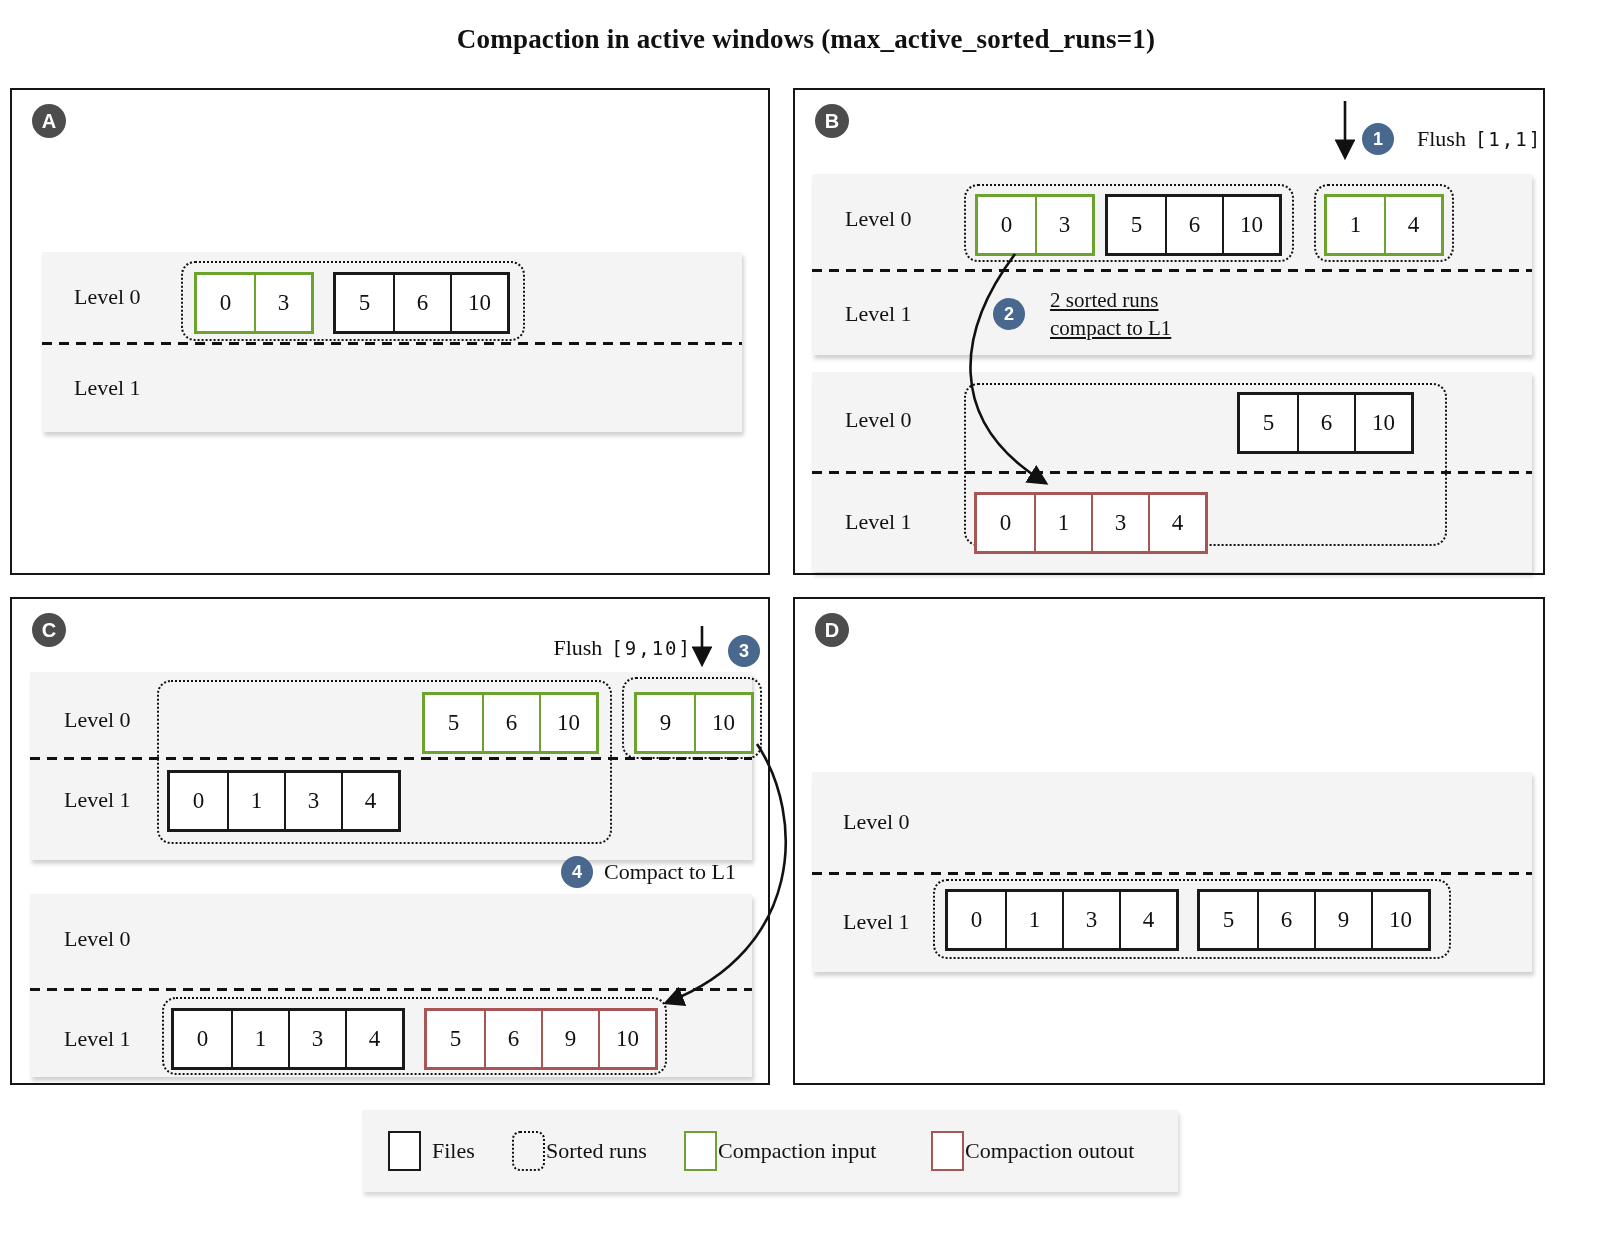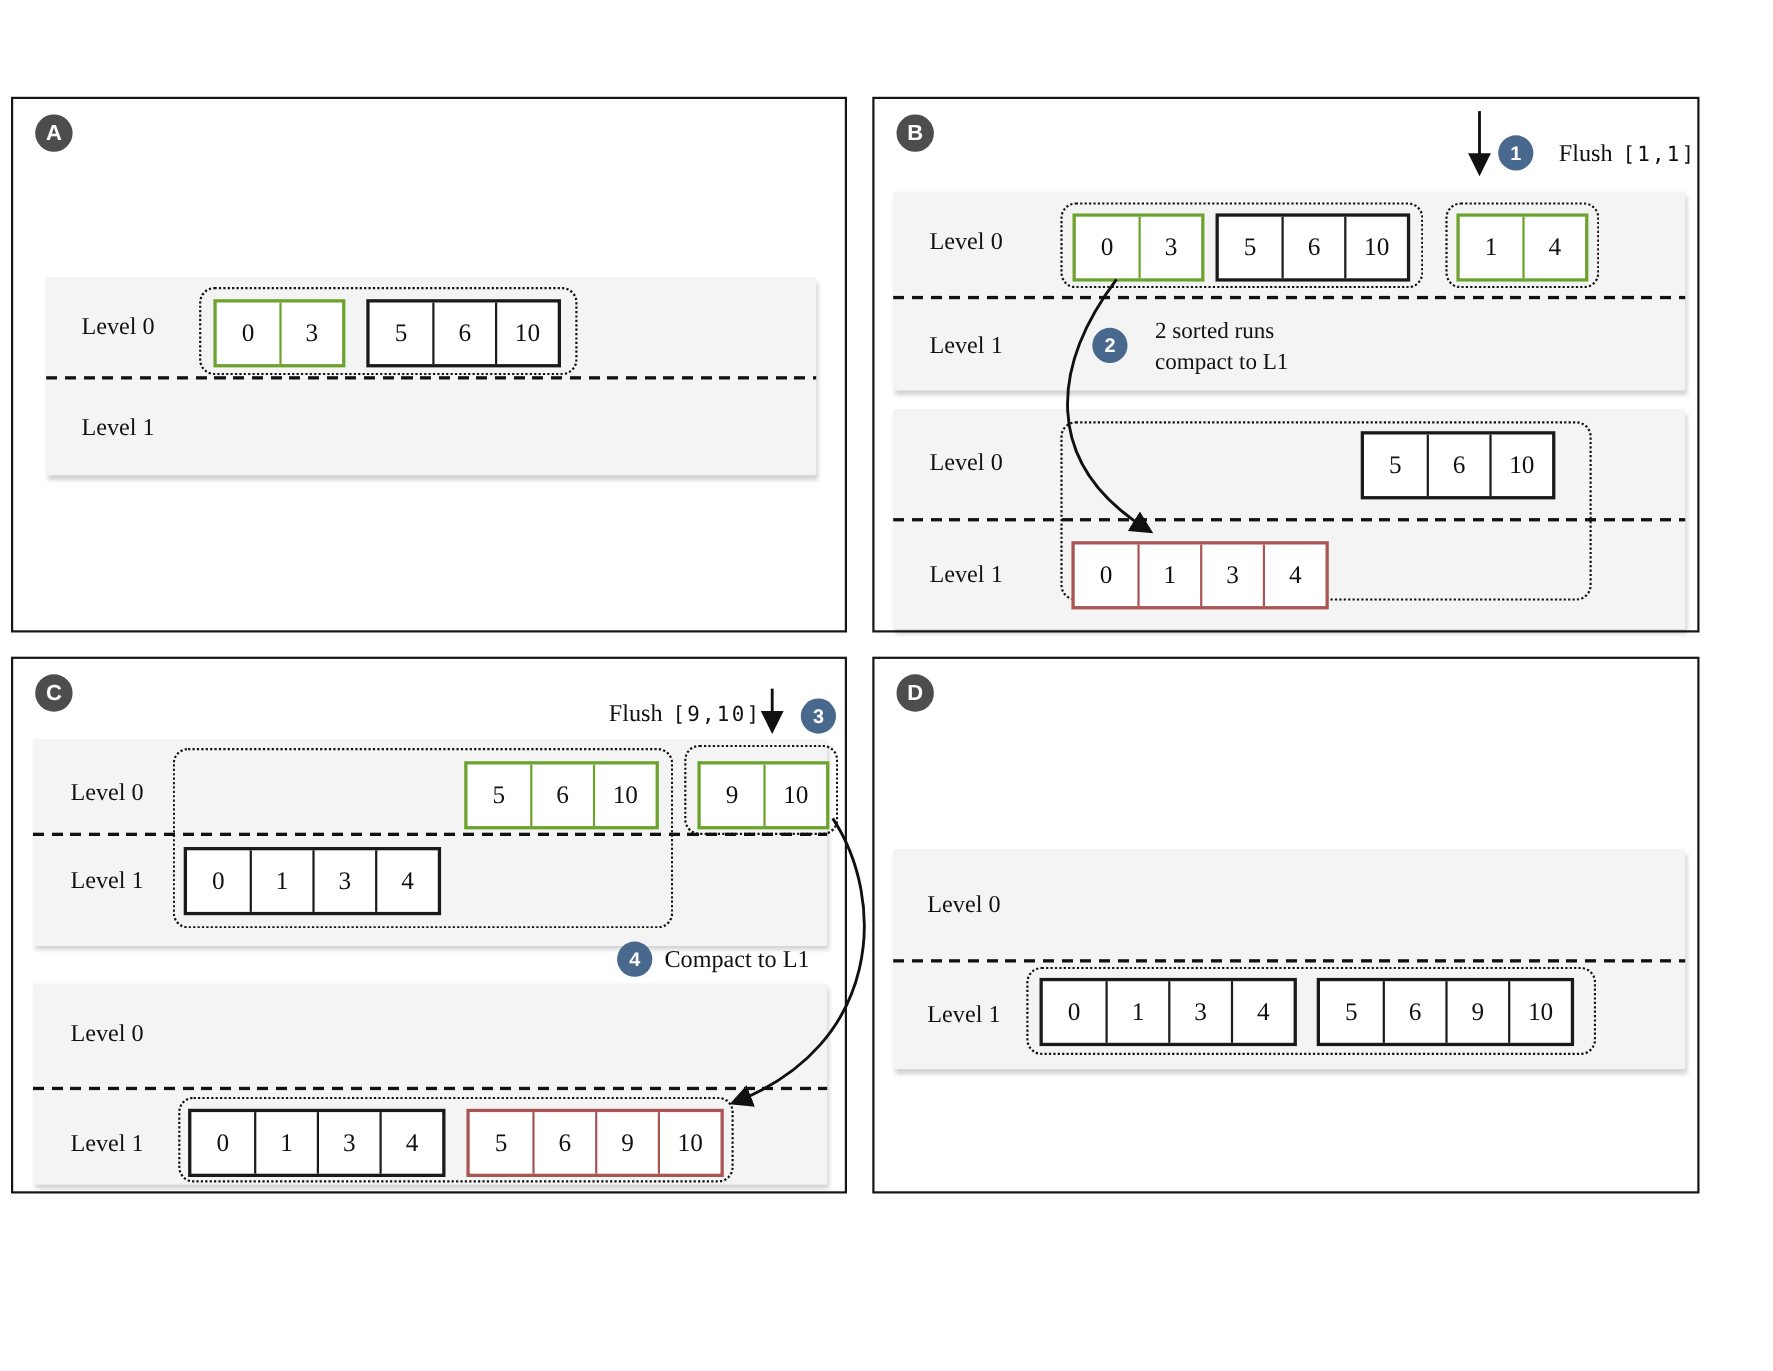--- a/index.html
+++ b/index.html
@@ -60,20 +60,21 @@
   .swatch.sorted{border:2.5px dotted #111;border-radius:8px;background:transparent;}
   .swatch.input{border:2.5px solid var(--compaction-input);}
   .swatch.output{border:2.5px solid var(--compaction-output);}
   .legend-label{position:absolute;top:41px;transform:translateY(-50%);font-size:22px;white-space:nowrap;}
 </style>
 </head>
 <body>
 
 <div class="page">
 
+  <div class="title">Compaction in active windows (max_active_sorted_runs=1)</div>
 
   <section class="panel" style="left:10px;top:88px;width:760px;height:487px;">
     <div class="panel-badge" style="left:20px;top:14px;">A</div>
     <div class="band" style="left:30px;top:162px;width:700px;height:180px;">
       <div class="lvl-label" style="left:32px;top:45px;">Level 0</div>
       <div class="run" style="left:139px;top:9px;width:344px;height:80px;"></div>
       <div class="file input" style="left:152px;top:20px;">
           <div class="cell">0</div>
           <div class="cell">3</div>
         </div>
@@ -111,21 +112,21 @@
           <div class="cell">10</div>
         </div>
       <div class="run" style="left:502px;top:10px;width:140px;height:78px;"></div>
       <div class="file input" style="left:512px;top:20px;">
           <div class="cell">1</div>
           <div class="cell">4</div>
         </div>
       <div class="divider" style="top:95px;"></div>
       <div class="lvl-label" style="left:33px;top:140px;">Level 1</div>
       <div class="step-circle" style="left:181px;top:124px;">2</div>
-      <div class="step-text two-line" style="left:238px;top:140px;">
+      <div class="step-text two-line" style="left:238px;top:140px;text-decoration:underline;">
         <div>2 sorted runs</div>
         <div>compact to L1</div>
       </div>
     </div>
 
     <div class="band" style="left:17px;top:282px;width:720px;height:200px;">
       <div class="run" style="left:152px;top:11px;width:483px;height:163px;"></div>
       <div class="lvl-label" style="left:33px;top:48px;">Level 0</div>
       <div class="file" style="left:425px;top:20px;">
           <div class="cell">5</div>
@@ -227,14 +228,27 @@
       <marker id="arrhead" viewBox="0 0 10 10" refX="7.5" refY="5" markerWidth="8" markerHeight="8" orient="auto-start-reverse">
         <path d="M0,0 L10,5 L0,10 z" fill="#111"></path>
       </marker>
     </defs>
     <path d="M1345,101 L1345,155" stroke="#111" stroke-width="2.6" fill="none" marker-end="url(#arrhead)"></path>
     <path d="M1015,254 C 958,330 944,420 1044,482" stroke="#111" stroke-width="2.6" fill="none" marker-end="url(#arrhead)"></path>
     <path d="M702,626 L702,662" stroke="#111" stroke-width="2.6" fill="none" marker-end="url(#arrhead)"></path>
     <path d="M757,744 C 806,818 802,950 668,1002" stroke="#111" stroke-width="2.6" fill="none" marker-end="url(#arrhead)"></path>
   </svg>
 
+  <div class="legend-band">
+    <div class="swatch files" style="left:26px;"></div>
+    <div class="legend-label" style="left:70px;">Files</div>
+
+    <div class="swatch sorted" style="left:150px;"></div>
+    <div class="legend-label" style="left:184px;">Sorted runs</div>
+
+    <div class="swatch input" style="left:322px;"></div>
+    <div class="legend-label" style="left:356px;">Compaction input</div>
+
+    <div class="swatch output" style="left:569px;"></div>
+    <div class="legend-label" style="left:603px;">Compaction outout</div>
+  </div>
 
 </div>
 
 </body></html>

